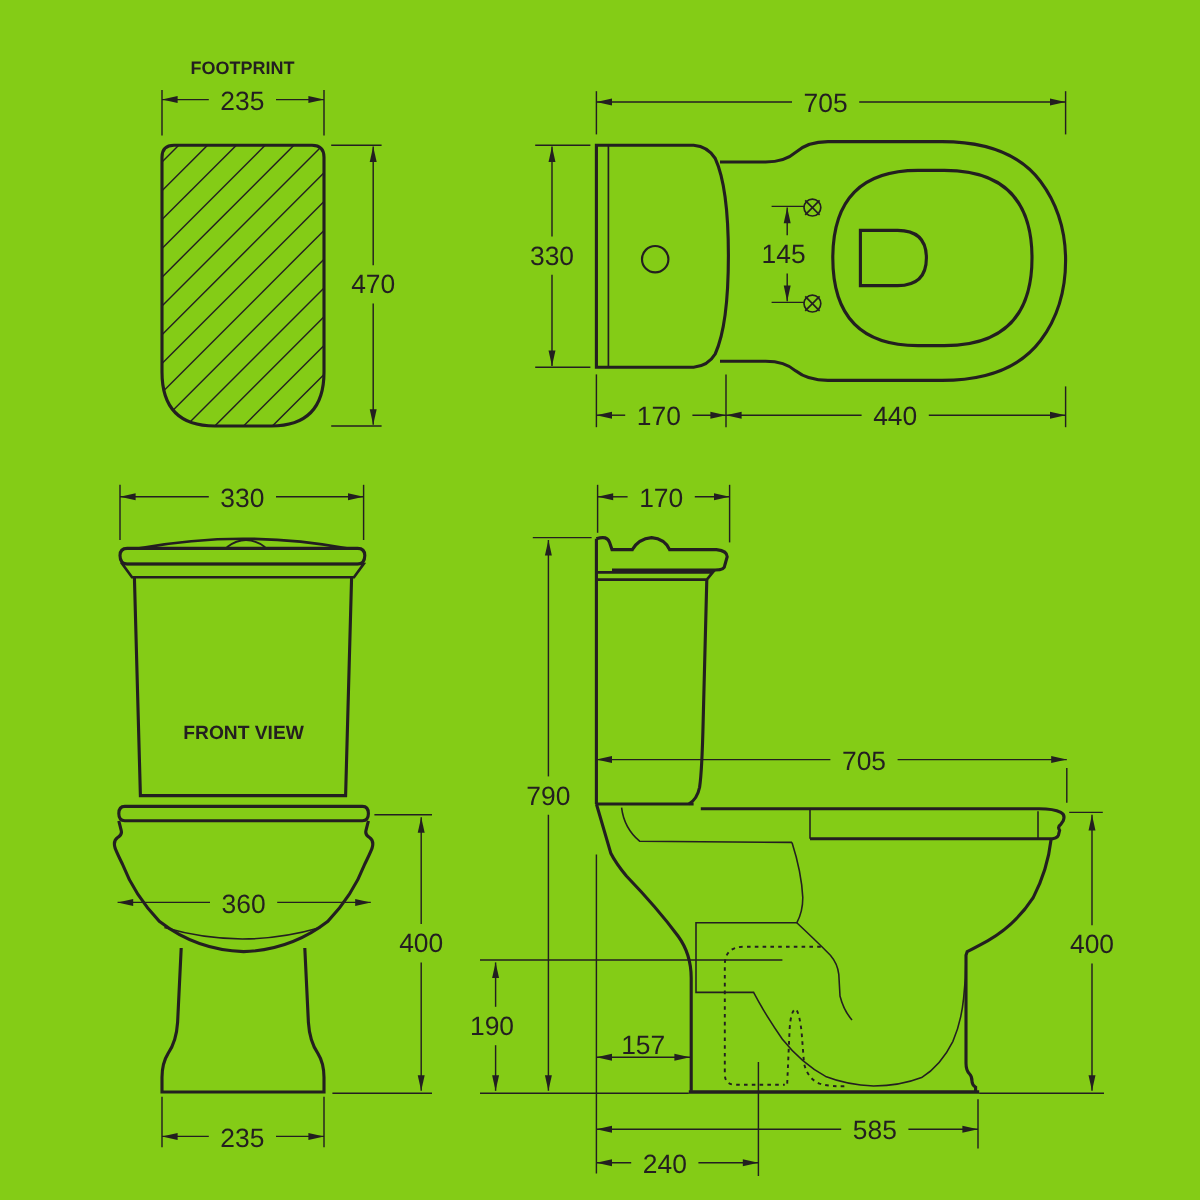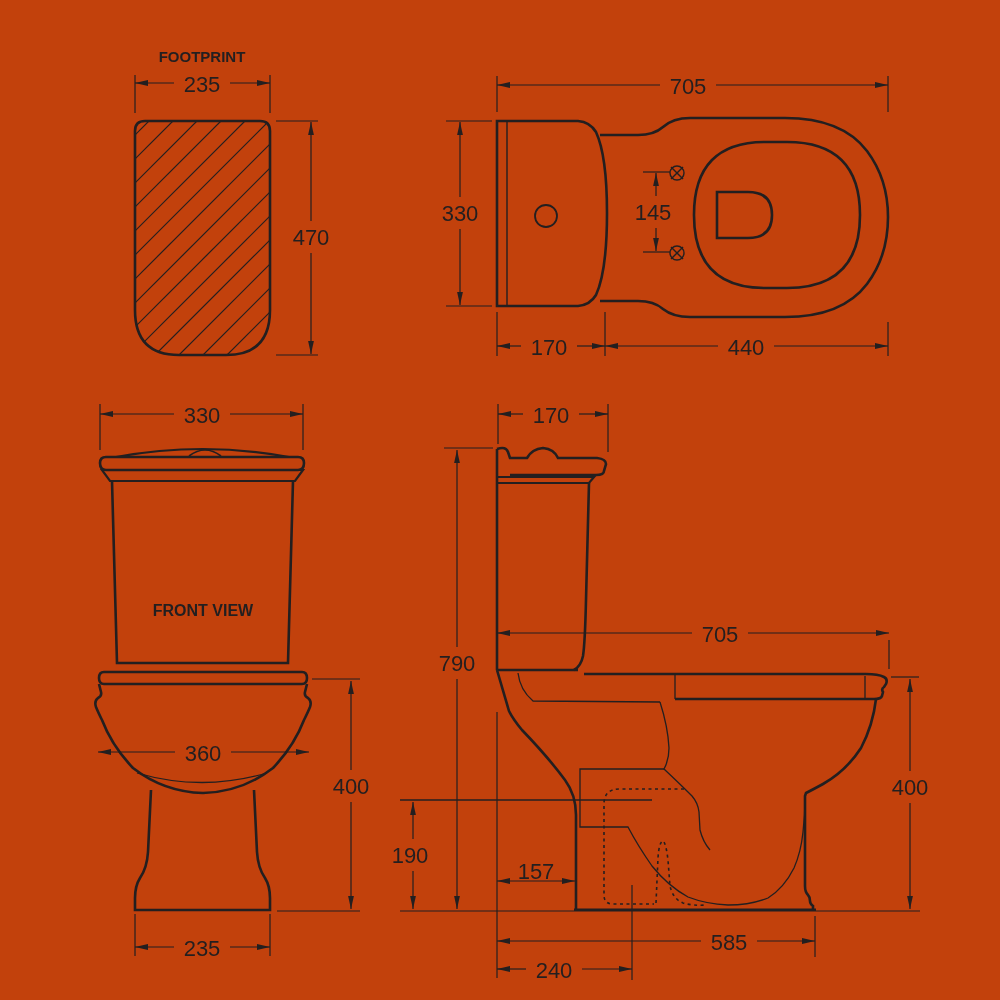--- a/index.html
+++ b/index.html
@@ -1,16 +1,16 @@
 <!DOCTYPE html>
 <html><head>
 <meta charset="utf-8">
 <style>
   html,body{margin:0;padding:0;background:#ffffff;}
-  .canvas{width:1000px;height:1000px;position:relative;background:#c2410c;margin:0 auto;}
+  .canvas{width:1000px;height:1000px;position:relative;background:#84cc16;margin:0 auto;}
   svg{display:block;}
   text{font-family:"Liberation Sans","DejaVu Sans",sans-serif;}
   .dim-label{font-size:22px;}
   .view-title{font-weight:bold;}
 </style>
 </head>
 <body>
 
 <div class="canvas">
 <svg width="1000" height="1000" viewBox="0 0 1000 1000">

